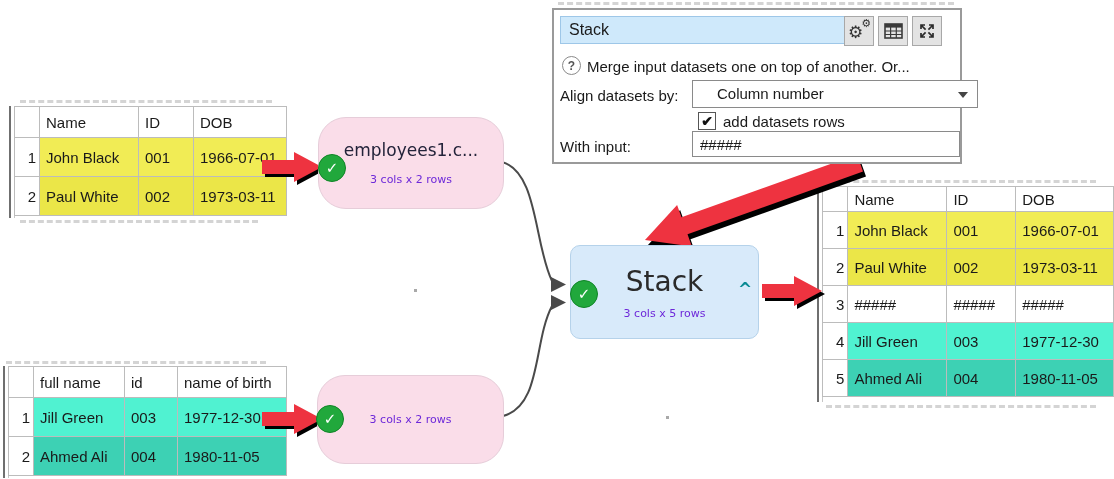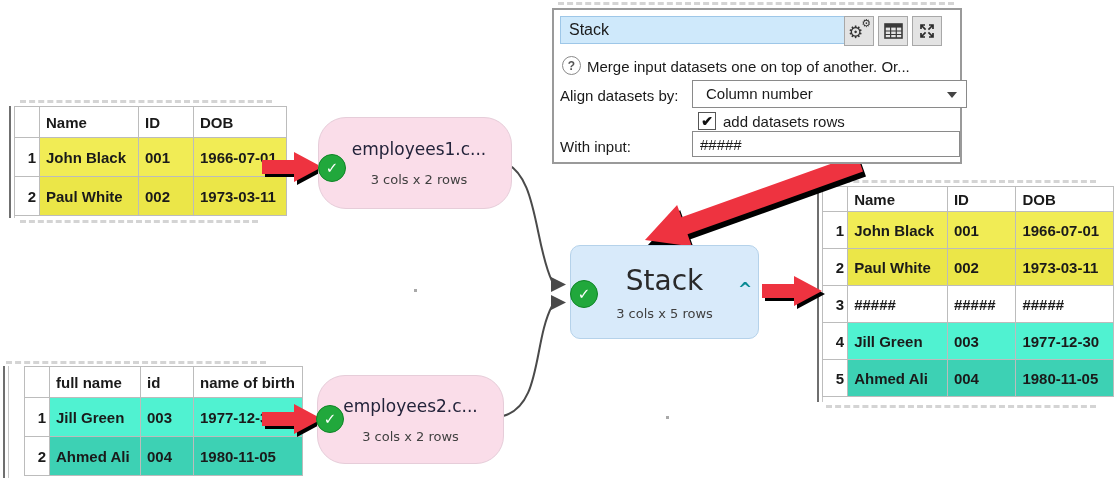--- a/index.html
+++ b/index.html
@@ -2,50 +2,50 @@
 <html><head>
 <meta charset="utf-8">
 <style>
   html,body{margin:0;padding:0;background:#fff;}
   .canvas{position:relative;width:1114px;height:479px;background:#ffffff;overflow:hidden;
           font-family:"Liberation Sans",sans-serif;color:#1a1a1a;}
 
   
   table.dtable{position:absolute;border-collapse:collapse;background:#fff;font-size:15px;}
   .dtable th,.dtable td{border:1px solid #bcbcbc;padding:0 6px;white-space:nowrap;
-                        font-weight:bold;text-align:left;}
+                        font-weight:normal;text-align:left;}
   .dtable th{height:30px;background:#ffffff;}
   .dtable td{height:38px;}
   .dtable .numcol{text-align:right;background:#fff;padding:0 3px;}
   .dtable td.col-1{text-align:left;}
 
   #tbl-input1{left:14px;top:106px;}
   #tbl-input1 .numcol{width:18px;}
   #tbl-input1 .col-0{width:86px;} #tbl-input1 .col-1{width:42px;} #tbl-input1 .col-2{width:80px;}
 
-  #tbl-input2{left:8px;top:366px;margin-left:16px;}
+  #tbl-input2{left:8px;top:366px;}
   #tbl-input2 .numcol{width:18px;}
   #tbl-input2 .col-0{width:78px;} #tbl-input2 .col-1{width:40px;} #tbl-input2 .col-2{width:96px;}
 
   #tbl-output{left:822px;top:186px;}
   #tbl-output th{height:24px;}
   #tbl-output td{height:36px;}
   #tbl-output .numcol{width:20px;}
   #tbl-output .col-0{width:88px;} #tbl-output .col-1{width:58px;} #tbl-output .col-2{width:86px;}
 
   
   .edge{position:absolute;width:3px;border-left:2px solid #6f6f6f;border-right:1px solid #c6c6c6;}
   
   .tear{position:absolute;height:0;border-top:3px dashed #d4d4d4;}
 
   
   .node{position:absolute;display:flex;flex-direction:column;align-items:center;
         justify-content:center;gap:13px;border:1px solid;font-family:"DejaVu Sans",sans-serif;}
   .node .lbl{font-size:17px;color:#23233a;}
-  .node .sub{font-size:13px;color:#404040;}
+  .node .sub{font-size:11px;color:#6d28d9;}
   .node.pink{background:#fadde9;border-color:#e6cdd9;border-radius:28px;}
   .node.blue{background:#d8eafa;border-color:#b5d2ea;border-radius:10px;}
   .node.blue .lbl{font-size:28px;color:#2a2a2a;}
   .check{position:absolute;width:26px;height:26px;border-radius:50%;background:#21a83c;
          border:1px solid #0f8526;color:#fff;font-size:15px;font-weight:bold;
          display:flex;align-items:center;justify-content:center;}
   .caret{position:absolute;color:#0a8a93;font-size:17px;font-weight:bold;}
   .dot{position:absolute;width:3px;height:3px;background:#a9a9a9;}
 
   
@@ -59,21 +59,21 @@
            display:flex;align-items:center;justify-content:center;box-sizing:border-box;}
   .gearwrap{position:relative;width:20px;height:20px;font-family:"DejaVu Sans",sans-serif;color:#333;}
   .gearwrap .g1{position:absolute;left:-1px;top:1px;font-size:17px;}
   .gearwrap .g2{position:absolute;right:-2px;top:-4px;font-size:11px;}
   .helpicon{left:8px;top:46px;width:17px;height:17px;border-radius:50%;border:1.5px solid #8a8a8a;
             color:#555;font-size:12px;font-weight:bold;display:flex;align-items:center;
             justify-content:center;}
   .helptext{left:33px;top:48px;}
   .lbl-align{left:6px;top:77px;}
   .dropdown{left:138px;top:70px;width:260px;height:26px;border:1px solid #8a8a8a;background:#fff;
-            line-height:26px;padding-left:13px;box-sizing:content-box;}
+            line-height:26px;padding-left:24px;box-sizing:content-box;}
   .dropdown .tri{position:absolute;right:9px;top:11px;width:0;height:0;
                  border-left:5px solid transparent;border-right:5px solid transparent;
                  border-top:6px solid #444;}
   .checkbox{left:144px;top:102px;width:16px;height:16px;border:1px solid #555;background:#fff;
             display:flex;align-items:center;justify-content:center;font-size:14px;
             font-weight:bold;color:#111;}
   .lbl-sep{left:169px;top:103px;}
   .lbl-with{left:6px;top:128px;}
   .withfield{left:138px;top:121px;width:252px;height:24px;border:1px solid #8a8a8a;
              font-size:15px;padding:0 7px;font-family:"Liberation Sans",sans-serif;color:#1a1a1a;}
@@ -213,28 +213,27 @@
     <g>
       <use href="#rarrow" transform="translate(765,294)" fill="#000"></use>
       <use href="#rarrow" transform="translate(762,291)" fill="#ee3340"></use>
     </g>
     <g>
       <use href="#bigarrow" transform="translate(3,5)" fill="#000"></use>
       <use href="#bigarrow" fill="#ee3340"></use>
     </g>
   </svg>
 
-  <div class="node pink" style="left:318px;top:117px;width:184px;height:90px;padding-left:8px;">
+  <div class="node pink" style="left:318px;top:117px;width:184px;height:90px;">
     <span class="lbl">employees1.c...</span>
     <span class="sub">3 cols x 2 rows</span>
     <span class="check" style="left:-1px;top:36px;">✓</span>
   </div>
 
   <div class="node pink" style="left:317px;top:375px;width:185px;height:87px;">
-    <span class="lbl">employees2.c...</span>
     <span class="sub">3 cols x 2 rows</span>
     <span class="check" style="left:-2px;top:29px;">✓</span>
   </div>
 
   <div class="node blue" style="left:570px;top:245px;width:187px;height:92px;gap:9px;">
     <span class="lbl">Stack</span>
     <span class="sub">3 cols x 5 rows</span>
     <span class="check" style="left:-1px;top:34px;">✓</span>
     <span class="caret" style="left:167px;top:33px;">^</span>
   </div>

